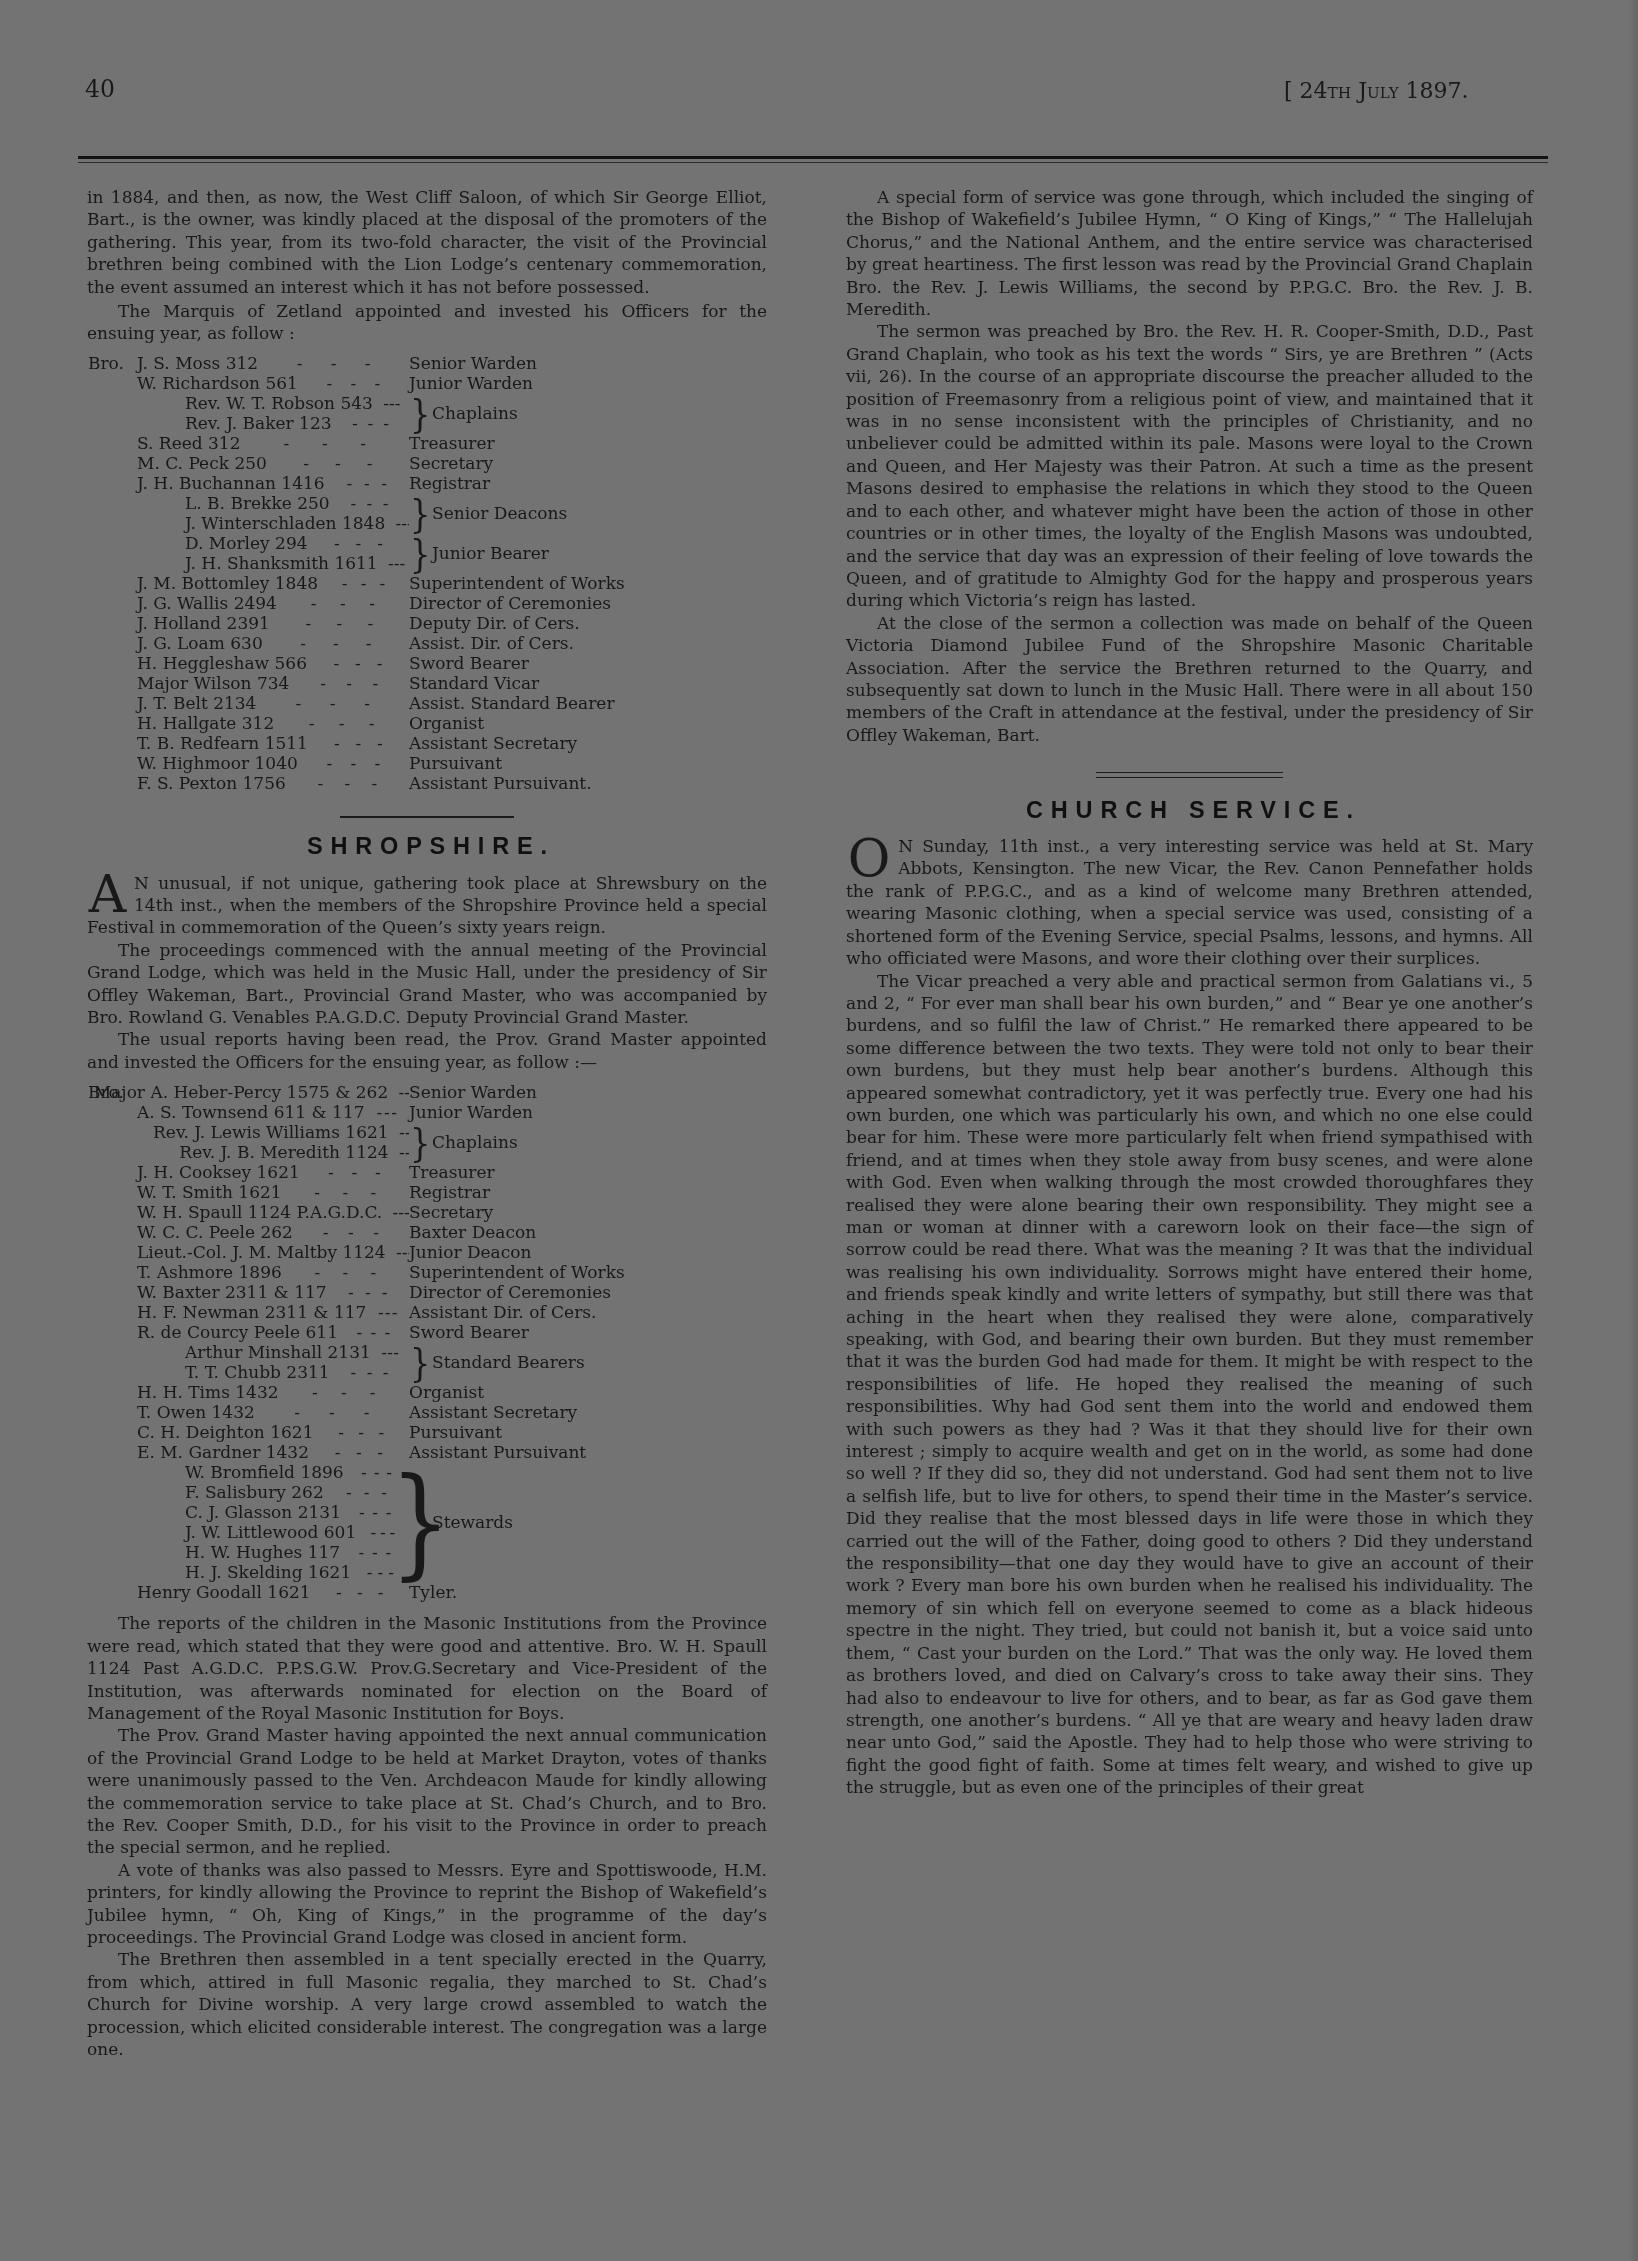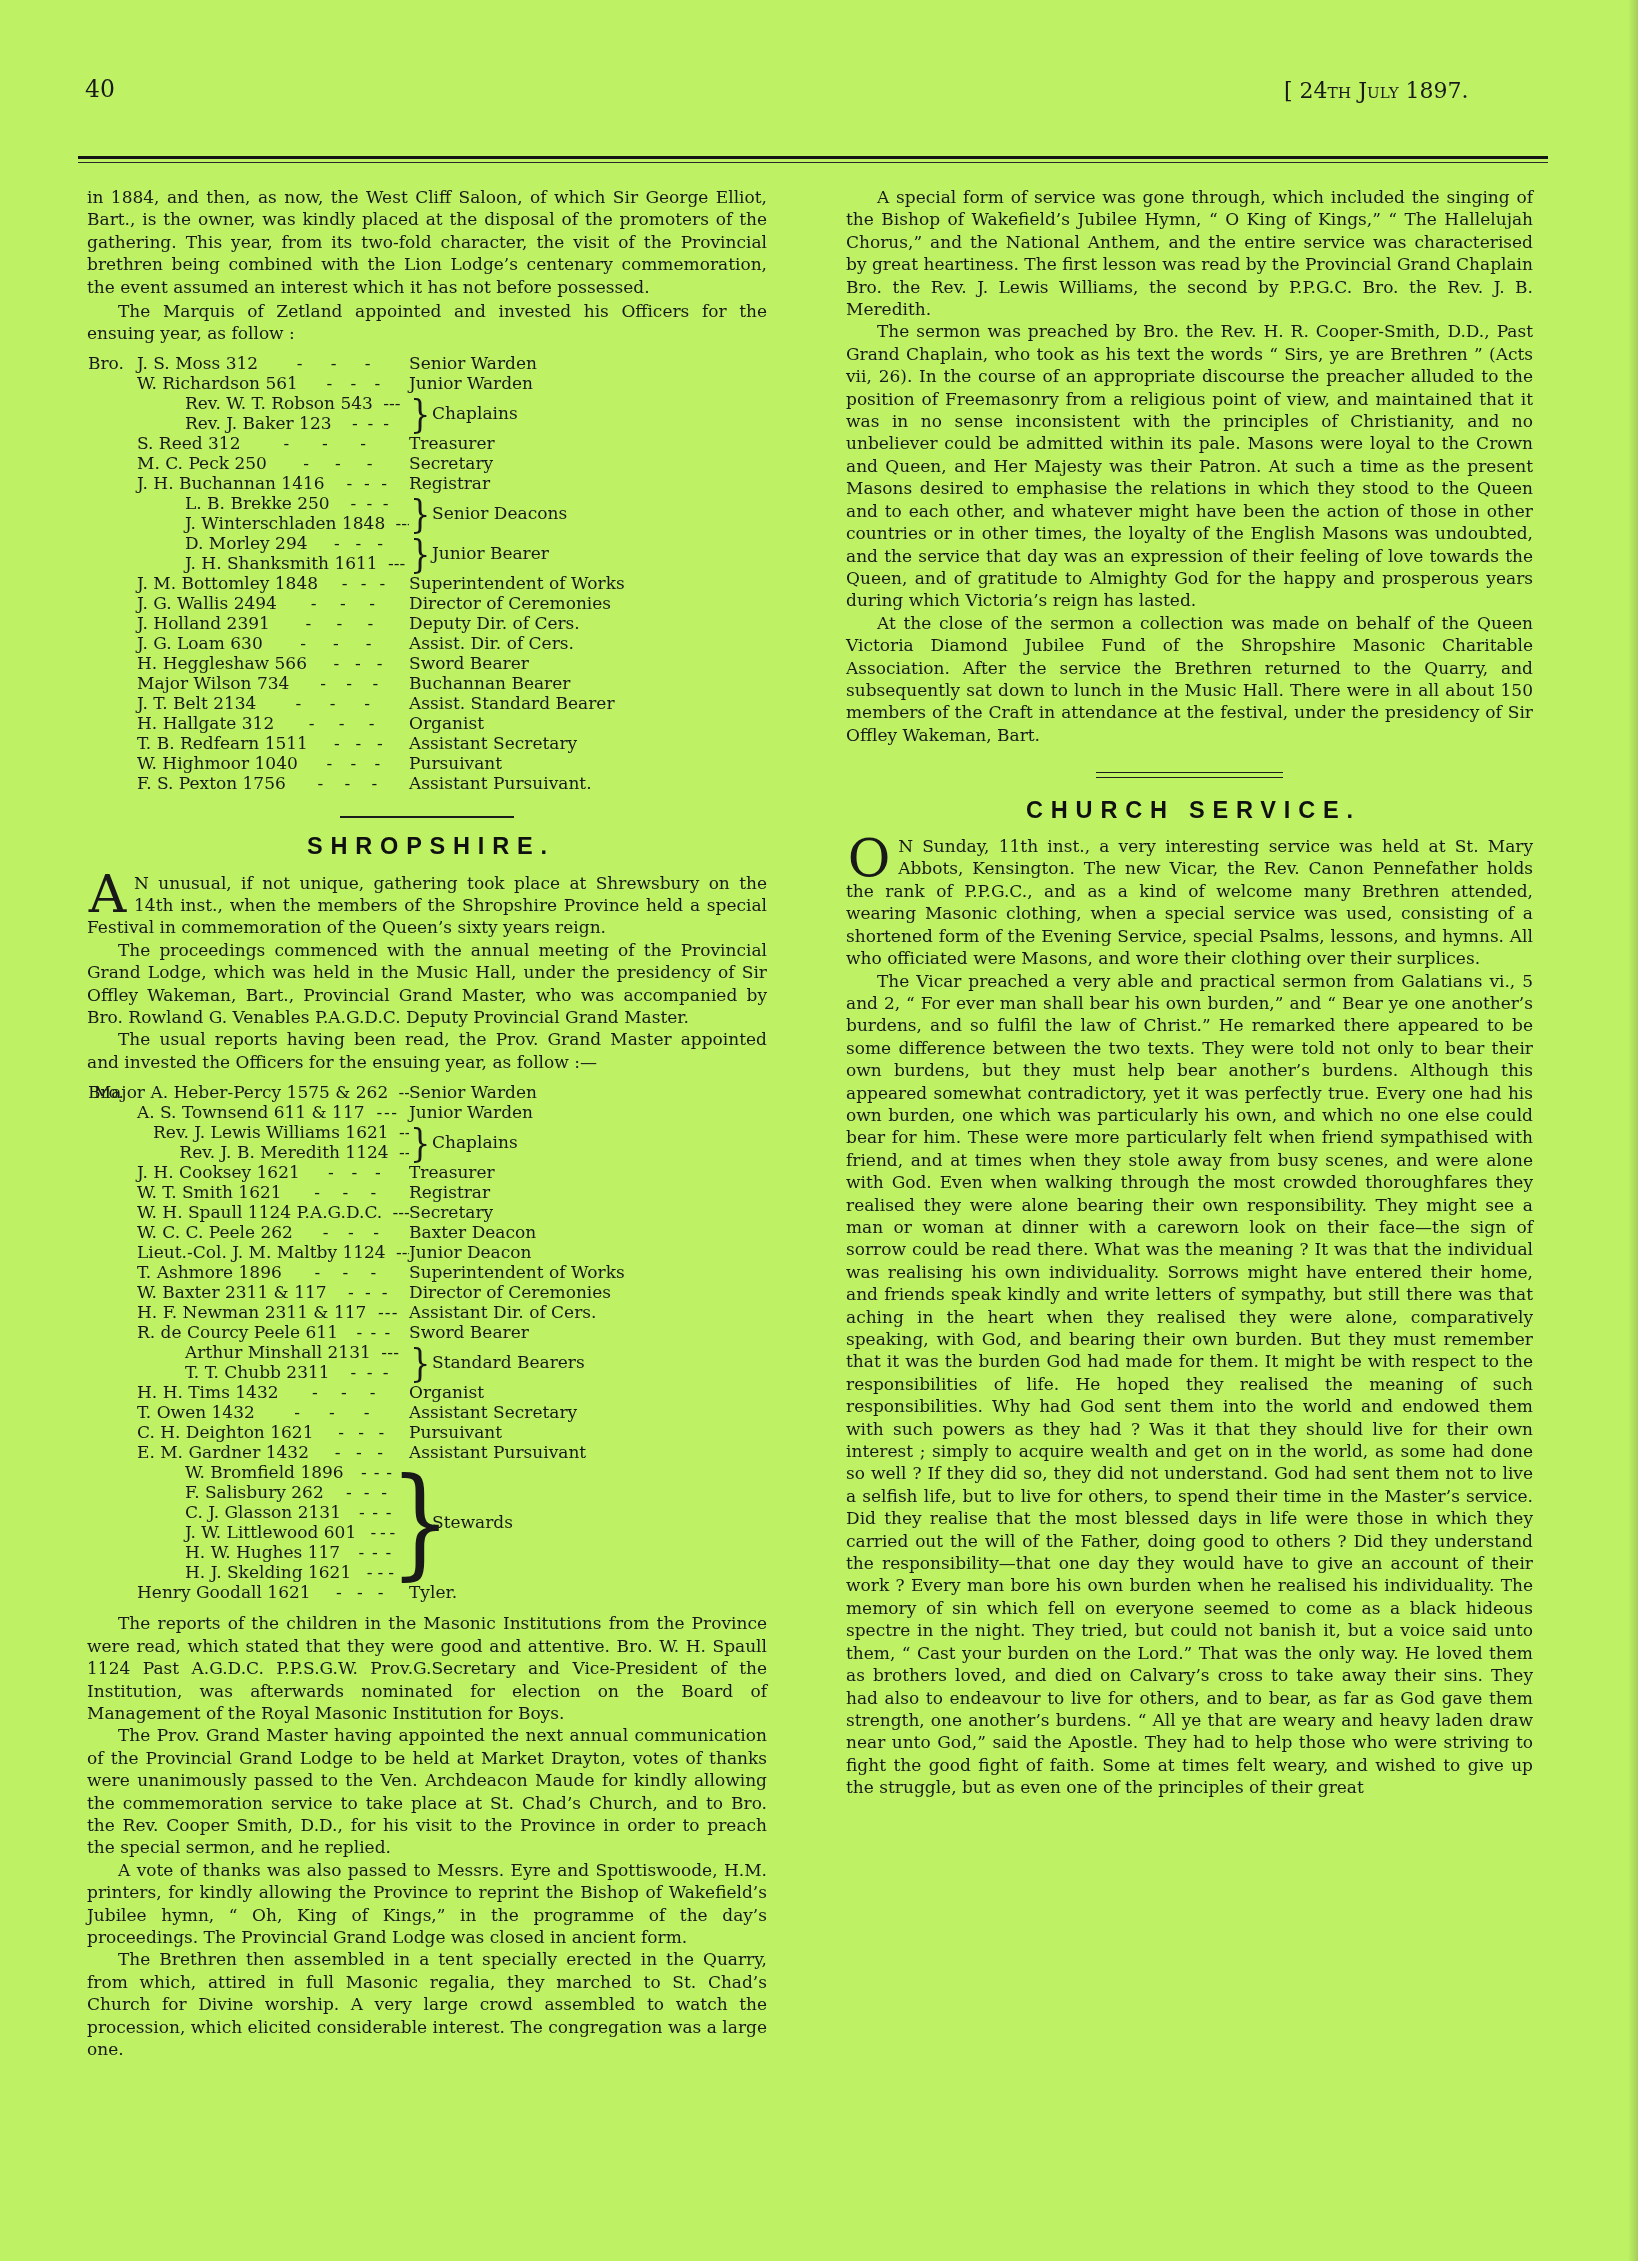--- a/index.html
+++ b/index.html
@@ -1,18 +1,18 @@
 <!DOCTYPE html>
 <html style="font-size:14px"><head>
 <meta charset="utf-8">
 <style>
   html,body { margin:0; padding:0; background:#e8e6e0; }
   .page {
     position:relative; width:1638px; height:2261px;
-    background:#bef264; color:#191919;
+    background:#737373; color:#191919;
     font-family:"DejaVu Serif", serif;
     overflow:hidden;
   }
   
   .header-pageno { position:absolute; left:85px; top:75px; font-size:23.5px; }
   .header-title  { position:absolute; left:0; top:70px; width:1443px; text-align:center;
                    font-size:27px; font-weight:bold; letter-spacing:0.9px; }
   .header-date   { position:absolute; left:1284px; top:78px; font-size:22px; white-space:nowrap; }
   .header-date .ord { font-size:0.7em; }
   .header-date .sc  { font-variant:small-caps; }
@@ -263,21 +263,21 @@
         </div>
 
         <div class="o-row">
           <span class="o-prefix"></span>
           <span class="o-name">Major Wilson 734</span>
           <span class="o-dashes">
             <i>-</i>
             <i>-</i>
             <i>-</i>
           </span>
-          <span class="o-office">Buchannan Bearer</span>
+          <span class="o-office">Standard Vicar</span>
         </div>
 
         <div class="o-row">
           <span class="o-prefix"></span>
           <span class="o-name">J. T. Belt 2134</span>
           <span class="o-dashes">
             <i>-</i>
             <i>-</i>
             <i>-</i>
           </span>

